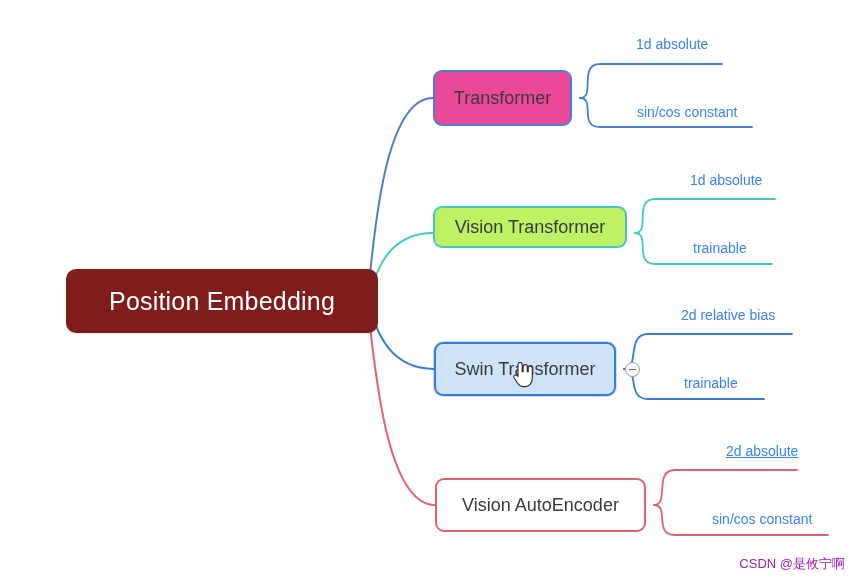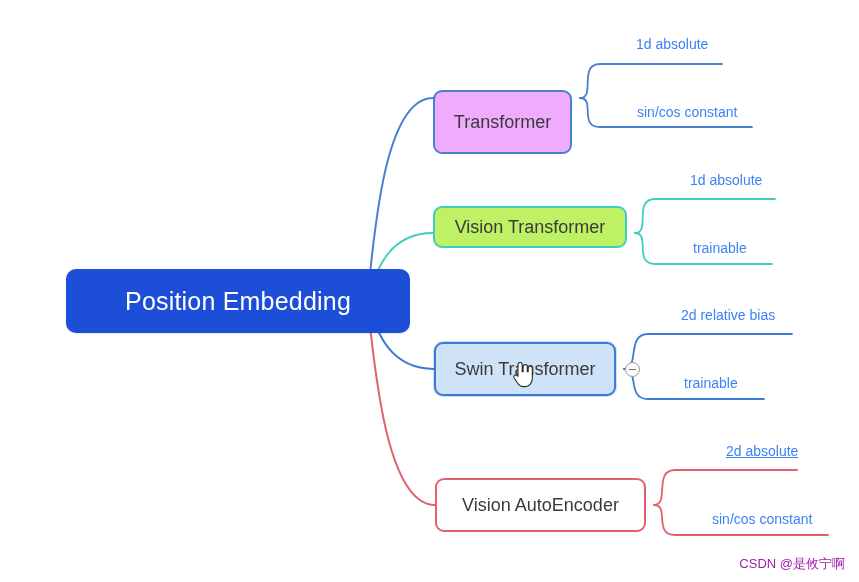--- a/index.html
+++ b/index.html
@@ -129,26 +129,26 @@
       <path d="M 635 233 C 651 233, 633 199, 655 199 L 775 199" fill="none" stroke="#3fcdc0" stroke-width="1.8" stroke-linecap="round"></path>
       <path d="M 635 233 C 651 233, 633 264, 655 264 L 772 264" fill="none" stroke="#3fcdc0" stroke-width="1.8" stroke-linecap="round"></path>
       <path d="M 366 301 C 372 303.72, 376 369, 434 369" fill="none" stroke="#3a7bd5" stroke-width="2" stroke-linecap="round"></path>
       <path d="M 624 369 C 640 369, 626 334, 648 334 L 792 334" fill="none" stroke="#3a7bd5" stroke-width="1.8" stroke-linecap="round"></path>
       <path d="M 624 369 C 640 369, 626 399, 648 399 L 764 399" fill="none" stroke="#3a7bd5" stroke-width="1.8" stroke-linecap="round"></path>
       <path d="M 366 301 C 372 309.16, 377 505, 435 505" fill="none" stroke="#e2616e" stroke-width="2" stroke-linecap="round"></path>
       <path d="M 654 505 C 670 505, 653 470, 675 470 L 797 470" fill="none" stroke="#e2616e" stroke-width="1.8" stroke-linecap="round"></path>
       <path d="M 654 505 C 670 505, 653 535, 675 535 L 828 535" fill="none" stroke="#e2616e" stroke-width="1.8" stroke-linecap="round"></path>
     </svg>
 
-  <div class="root-node" style="left: 66px; top: 269px; width: 344px; height: 64px; background: #1d4ed8;">
+  <div class="root-node" style="left: 66px; top: 269px; width: 312px; height: 64px; background: #7f1d1d;">
     <span class="root-label" style="color: rgb(255, 255, 255);">Position Embedding</span>
   </div>
 
   <div id="nodes-layer">
-      <div class="branch-node" style="left: 433px; top: 70px; width: 139px; height: 64px; border-color: rgb(74, 127, 212); background: #f0abfc; margin-top: 20px;">
+      <div class="branch-node" style="left: 433px; top: 70px; width: 139px; height: 56px; border-color: rgb(74, 127, 212); background: #ec4899;">
         <span class="branch-label">Transformer</span>
       </div>
       <div class="leaf-label" style="left: 636px; top: 36px;">1d absolute</div>
       <div class="leaf-label" style="left: 637px; top: 104px;">sin/cos constant</div>
       <div class="branch-node" style="left: 433px; top: 206px; width: 194px; height: 42px; border-color: rgb(63, 205, 192); background: #bef264;">
         <span class="branch-label">Vision Transformer</span>
       </div>
       <div class="leaf-label" style="left: 690px; top: 172px;">1d absolute</div>
       <div class="leaf-label" style="left: 693px; top: 240px;">trainable</div>
       <div class="branch-node selected" style="left: 434px; top: 342px; width: 182px; height: 54px; border-color: rgb(58, 123, 213); background: rgb(207, 227, 248);">

